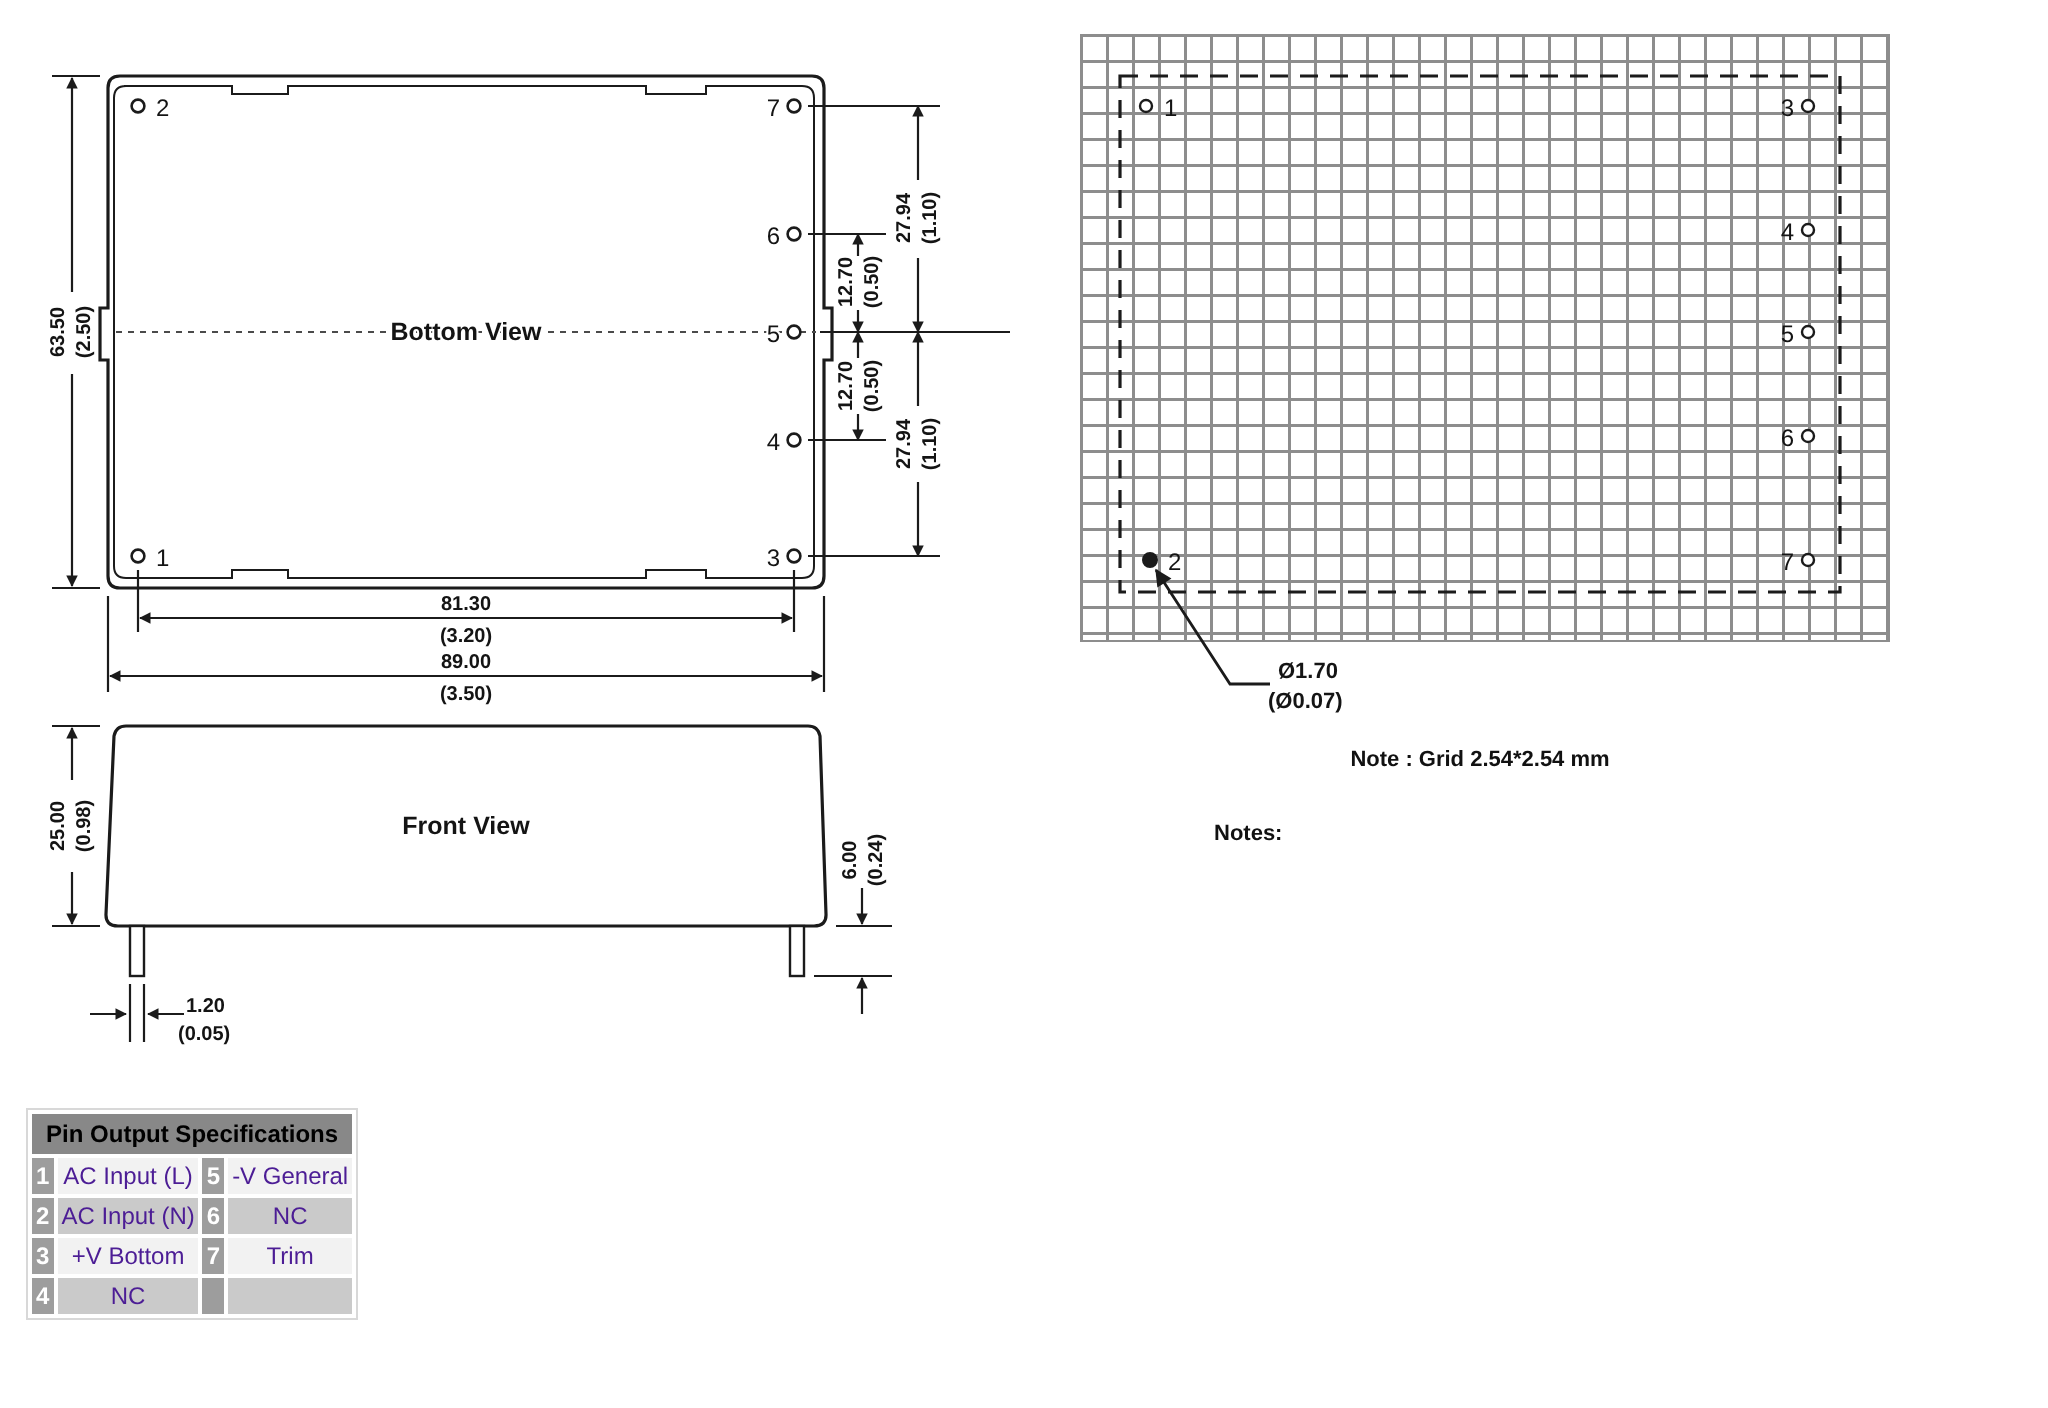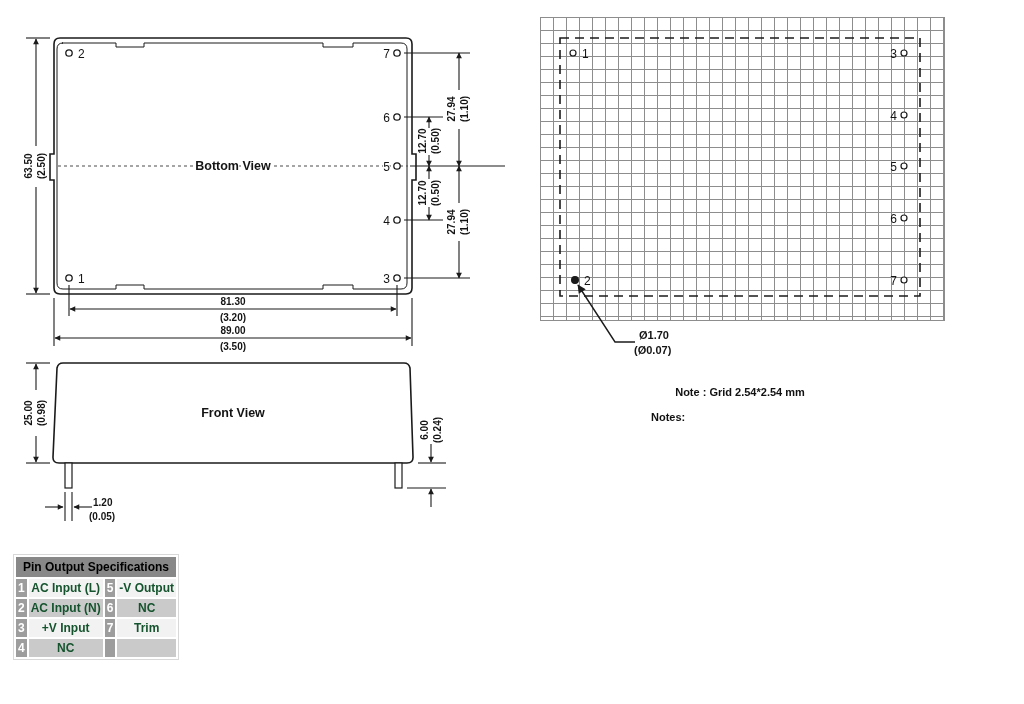--- a/index.html
+++ b/index.html
@@ -15,40 +15,40 @@
   
   .gridbg{
     position:absolute;left:20px;top:17px;width:404px;height:303px;
     background-image:
       repeating-linear-gradient(to right,#8d8d8d 0 1.4px,transparent 1.4px 13px),
       repeating-linear-gradient(to bottom,#8d8d8d 0 1.4px,transparent 1.4px 13px);
     border-right:1.4px solid #8d8d8d;border-bottom:1.4px solid #8d8d8d;
   }
   .note-grid{
     position:absolute;left:620px;top:374px;width:240px;text-align:center;
-    font-size:11px;font-weight:bold;margin-top:12px;
+    font-size:11px;font-weight:bold;
   }
   .notes-block{
     position:absolute;left:607px;top:410px;width:280px;
-    font-size:11px;font-weight:bold;line-height:14.8px;margin-left:44px;
+    font-size:11px;font-weight:bold;line-height:14.8px;
   }
   
   .pin-table-wrap{position:absolute;left:14px;top:555px;}
   table.pintable{
     border-collapse:separate;border-spacing:2px;background:#ffffff;
     outline:1px solid #d8d8d8;
   }
   table.pintable td{
     text-align:center;vertical-align:middle;padding:0 2px;
     font-size:12px;line-height:1;
   }
   td.t-title{height:20px;font-size:13px;font-weight:bold;}
   td.t-head{height:19px;font-size:12.5px;font-weight:bold;}
   td.t-pin{height:18px;font-weight:bold;}
-  td.t-val{height:18px;font-weight:700;color:#14532d;}
+  td.t-val{height:18px;font-weight:400;color:#4c1d95;}
   .w-pin1{width:56px;} .w-val1{width:130px;} .w-pin2{width:52px;} .w-val2{width:134px;}
 </style>
 </head>
 <body>
 
 <div class="panel" style="left:0;top:0;width:520px;height:360px;">
 <svg width="520" height="360" viewBox="0 0 520 360">
   <defs>
     <marker id="mA" viewBox="0 0 10 10" refX="9.2" refY="5" markerWidth="9" markerHeight="5.2" orient="auto-start-reverse">
       <path d="M0 0 L10 5 L0 10 z" fill="#1b1b1b"></path>
@@ -226,31 +226,31 @@
 <div class="pin-table-wrap">
 <table class="pintable">
   <tbody>
         <tr>
     <td class="t-title" colspan="4" style="background:#888888;color:#000000;">Pin Output Specifications</td>
   </tr>
   <tr>
     <td class="t-pin" style="background:#9d9d9d;color:#ffffff;">1</td>
     <td class="t-val" style="background:#f2f2f2;">AC Input (L)</td>
     <td class="t-pin" style="background:#9d9d9d;color:#ffffff;">5</td>
-    <td class="t-val" style="background:#f2f2f2;">-V Output</td>
+    <td class="t-val" style="background:#f2f2f2;">-V General</td>
   </tr>
   <tr>
     <td class="t-pin" style="background:#9d9d9d;color:#ffffff;">2</td>
     <td class="t-val" style="background:#cacaca;">AC Input (N)</td>
     <td class="t-pin" style="background:#9d9d9d;color:#ffffff;">6</td>
     <td class="t-val" style="background:#cacaca;">NC</td>
   </tr>
   <tr>
     <td class="t-pin" style="background:#9d9d9d;color:#ffffff;">3</td>
-    <td class="t-val" style="background:#f2f2f2;">+V Input</td>
+    <td class="t-val" style="background:#f2f2f2;">+V Bottom</td>
     <td class="t-pin" style="background:#9d9d9d;color:#ffffff;">7</td>
     <td class="t-val" style="background:#f2f2f2;">Trim</td>
   </tr>
   <tr>
     <td class="t-pin" style="background:#9d9d9d;color:#ffffff;">4</td>
     <td class="t-val" style="background:#cacaca;">NC</td>
     <td class="t-pin" style="background:#9d9d9d;color:#ffffff;"></td>
     <td class="t-val" style="background:#cacaca;"></td>
   </tr>
 </tbody>

